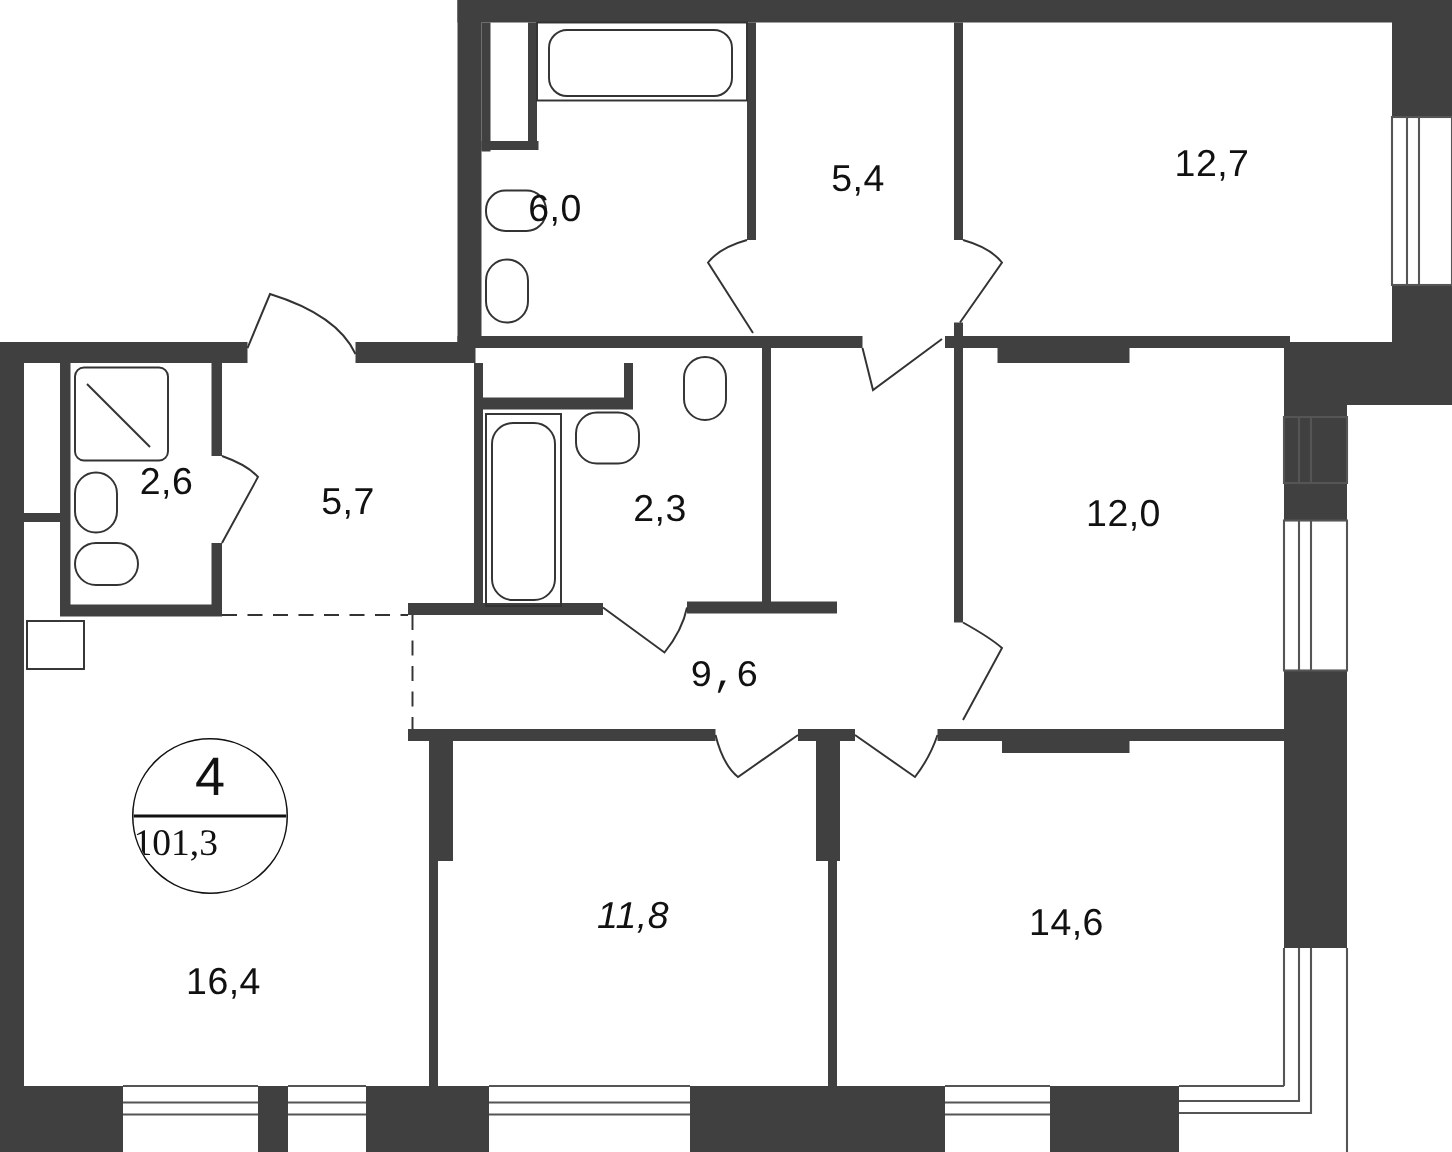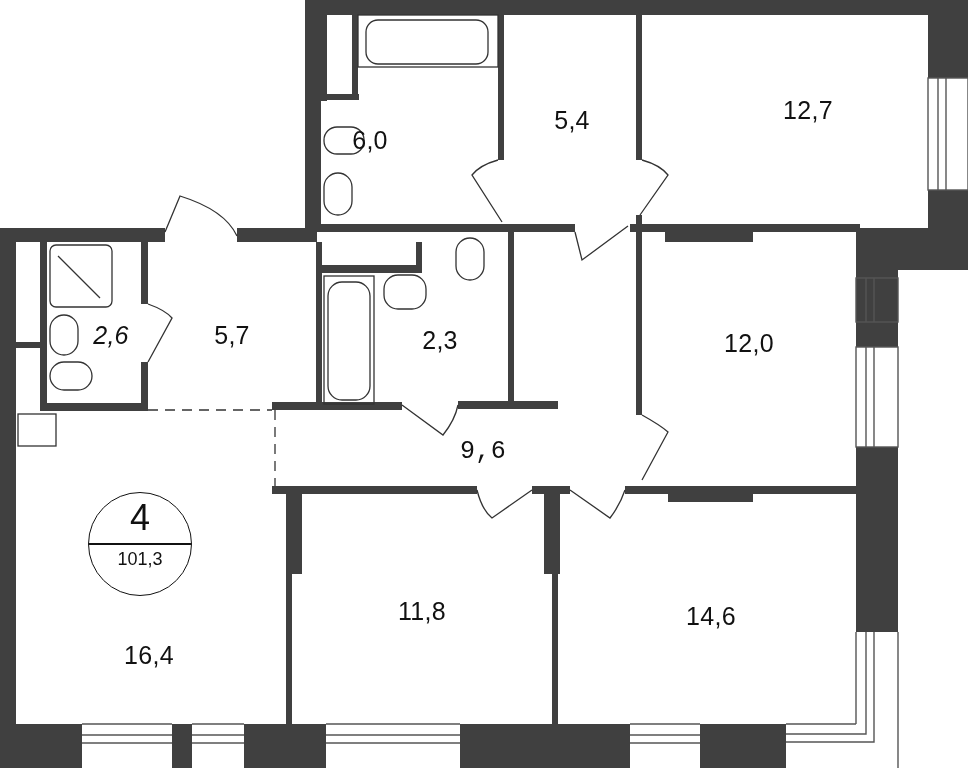--- a/index.html
+++ b/index.html
@@ -2,21 +2,21 @@
 <html><head>
 <meta charset="utf-8">
 <style>
   html, body { margin: 0; padding: 0; background: #ffffff; }
   body { width: 968px; height: 768px; position: relative; overflow: hidden; font-family: "Liberation Sans", sans-serif; }
   #plan { position: absolute; left: 0; top: 0; width: 968px; height: 768px; }
   .room-label { position: absolute; font-size: 25px; color: #111; transform: translate(-50%, -50%); white-space: nowrap; letter-spacing: 0.3px; }
   .badge { position: absolute; left: 88px; top: 492px; width: 104px; height: 104px; border: 1.5px solid #111; border-radius: 50%; box-sizing: border-box; overflow: hidden; }
   .badge .divider { position: absolute; left: 0; right: 0; top: 50px; height: 1.5px; background: #111; }
   .badge .rooms { position: absolute; left: 0; right: 0; top: 4px; text-align: center; font-size: 36px; color: #111; }
-  .badge .area { position: absolute; left: 0; right: 0; top: 56px; text-align: center; font-size: 18px; color: #111; }
+  .badge .area { position: absolute; left: 0; right: 0; top: 56px; text-align: left; font-size: 25px; color: #111; font-family: Liberation Serif, serif; }
 </style>
 </head>
 <body>
 
 <svg id="plan" viewBox="0 0 968 768" xmlns="http://www.w3.org/2000/svg">
   <g fill="#404040">
 
     <rect x="305" y="0" width="663" height="15"></rect>
     <rect x="305" y="0" width="16" height="230"></rect>
     <rect x="928" y="0" width="40" height="78"></rect>
@@ -134,26 +134,26 @@
     <rect x="324" y="276" width="50" height="128"></rect>
     <rect x="328" y="282" width="42" height="118" rx="14"></rect>
     <rect x="384" y="275" width="42" height="34" rx="14"></rect>
     <rect x="456" y="238" width="28" height="42" rx="14"></rect>
   </g>
 </svg>
 
 <div class="room-label" style="left:370px; top:140px;">6,0</div>
 <div class="room-label" style="left:572px; top:120px;">5,4</div>
 <div class="room-label" style="left:784px; top:110px;margin-left:24px;">12,7</div>
-<div class="room-label" style="left:111px; top:335px;font-style:italic;">2,6</div>
+<div class="room-label" style="left:111px; top:322px;">2,6</div>
 <div class="room-label" style="left:232px; top:335px;">5,7</div>
 <div class="room-label" style="left:440px; top:340px;">2,3</div>
 <div class="room-label" style="left:749px; top:343px;text-align:right;">12,0</div>
 <div class="room-label" style="left:483px; top:451px;font-family:Liberation Mono, monospace;">9,6</div>
 <div class="room-label" style="left:149px; top:655px;text-align:right;">16,4</div>
-<div class="room-label" style="left:422px; top:611px;">11,8</div>
+<div class="room-label" style="left:422px; top:611px;font-style:italic;">11,8</div>
 <div class="room-label" style="left:711px; top:616px;">14,6</div>
 
 <div class="badge">
   <div class="rooms">4</div>
   <div class="divider"></div>
   <div class="area">101,3</div>
 </div>
 
 </body></html>

